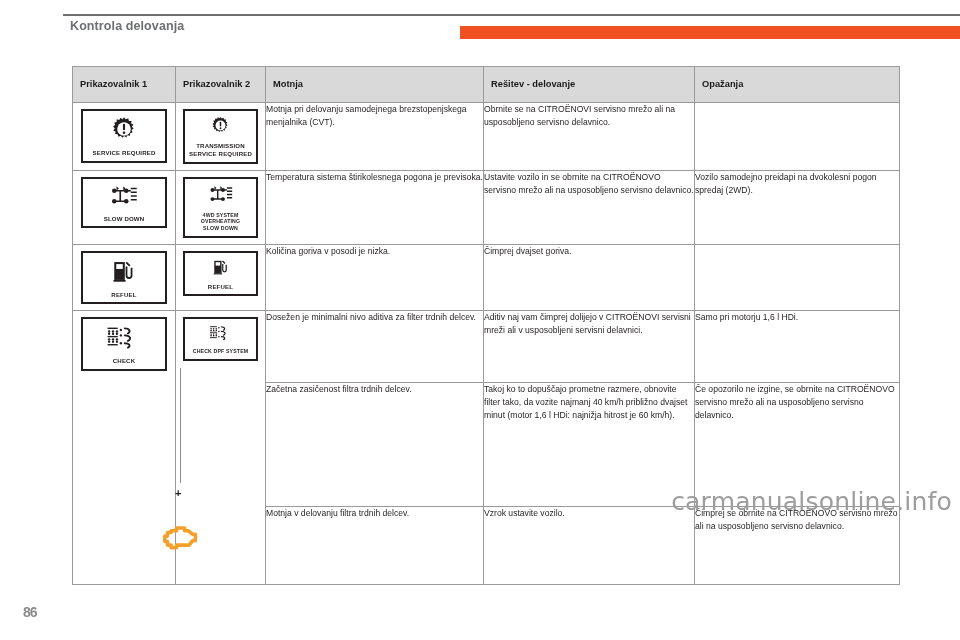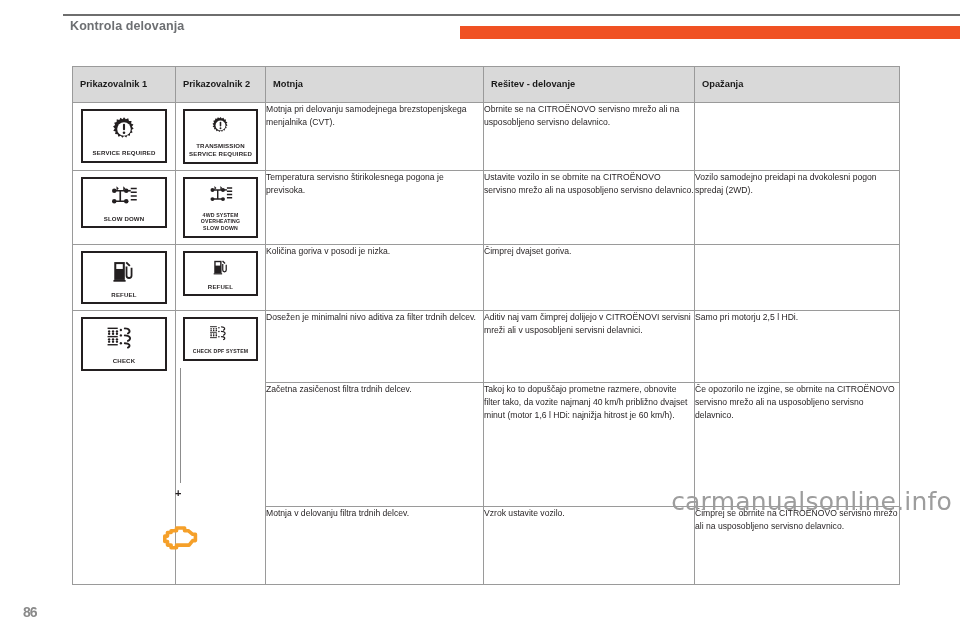--- a/index.html
+++ b/index.html
@@ -201,21 +201,21 @@
                     <circle cx="16" cy="20.6" r="1.6"></circle>
                   </g>
                 </svg>
               </span>
               <span class="cap" style="white-space:pre-line">TRANSMISSION
 SERVICE REQUIRED</span>
             </div>
           </div>
         </td>
         <td class="txt">Motnja pri delovanju samodejnega brezstopenjskega menjalnika (CVT).</td>
-        <td class="txt">Obrnite se na CITROËNOVO servisno mrežo ali na usposobljeno servisno delavnico.</td>
+        <td class="txt">Obrnite se na CITROËNOVI servisno mrežo ali na usposobljeno servisno delavnico.</td>
         <td class="txt"></td>
       </tr>
 
       <tr>
         <td>
           <div class="picwrap">
             <div class="pic">
               <span class="glyph">
                 <svg width="34" height="24" viewBox="0 0 44 32">
                   <g fill="none" stroke="#231f20" stroke-width="2.2">
@@ -255,21 +255,21 @@
                     <path d="M12 3l3 3-3 3z"></path>
                       <path d="M21 3l3 3-3 3z"></path>
                   </g>
                 </svg>
               </span>
               <span class="cap tiny" style="white-space:pre-line">4WD SYSTEM OVERHEATING
 SLOW DOWN</span>
             </div>
           </div>
         </td>
-        <td class="txt">Temperatura servisno štirikolesnega pogona je previsoka.</td>
+        <td class="txt">Temperatura sistema štirikolesnega pogona je previsoka.</td>
         <td class="txt">Ustavite vozilo in se obrnite na CITROËNOVO servisno mrežo ali na usposobljeno servisno delavnico.</td>
         <td class="txt">Vozilo samodejno preidapi na dvokolesni pogon spredaj (2WD).</td>
       </tr>
 
       <tr>
         <td>
           <div class="picwrap">
             <div class="pic">
               <span class="glyph">
                 <svg width="26" height="26" viewBox="0 0 32 32">
@@ -381,21 +381,21 @@
                     <path d="M24 24c6 0 8 3.5 4 5.5"></path>
                   </g>
                 </svg>
               </span>
               <span class="cap tiny">CHECK DPF SYSTEM</span>
             </div>
           </div>
         </td>
         <td class="txt" style="height:72px">Dosežen je minimalni nivo aditiva za filter trdnih delcev.</td>
         <td class="txt">Aditiv naj vam čimprej dolijejo v CITROËNOVI servisni mreži ali v usposobljeni servisni delavnici.</td>
-        <td class="txt">Samo pri motorju 2,5 l HDi.</td>
+        <td class="txt">Samo pri motorju 1,6 l HDi.</td>
       </tr>
 
       <tr>
         <td class="txt" style="height:124px">Začetna zasičenost filtra trdnih delcev.</td>
         <td class="txt">Takoj ko to dopuščajo prometne razmere, obnovite filter tako, da vozite najmanj 40 km/h približno dvajset minut (motor 1,6 l HDi: najnižja hitrost je 60 km/h).</td>
         <td class="txt">Če opozorilo ne izgine, se obrnite na CITROËNOVO servisno mrežo ali na usposobljeno servisno delavnico.</td>
       </tr>
 
       <tr>
         <td class="txt" style="height:78px">Motnja v delovanju filtra trdnih delcev.</td>

